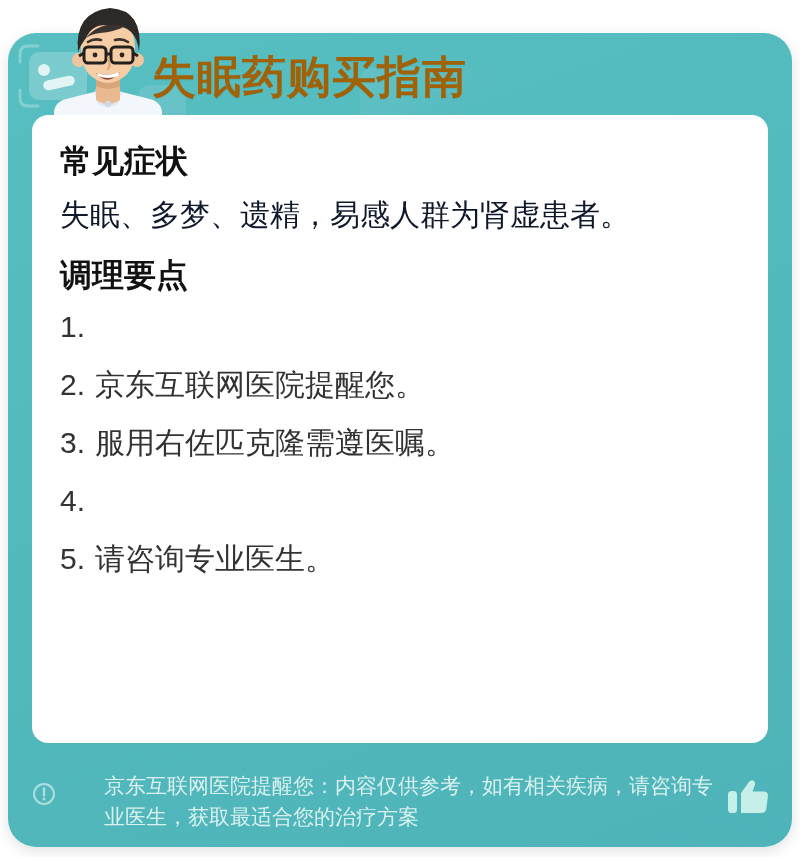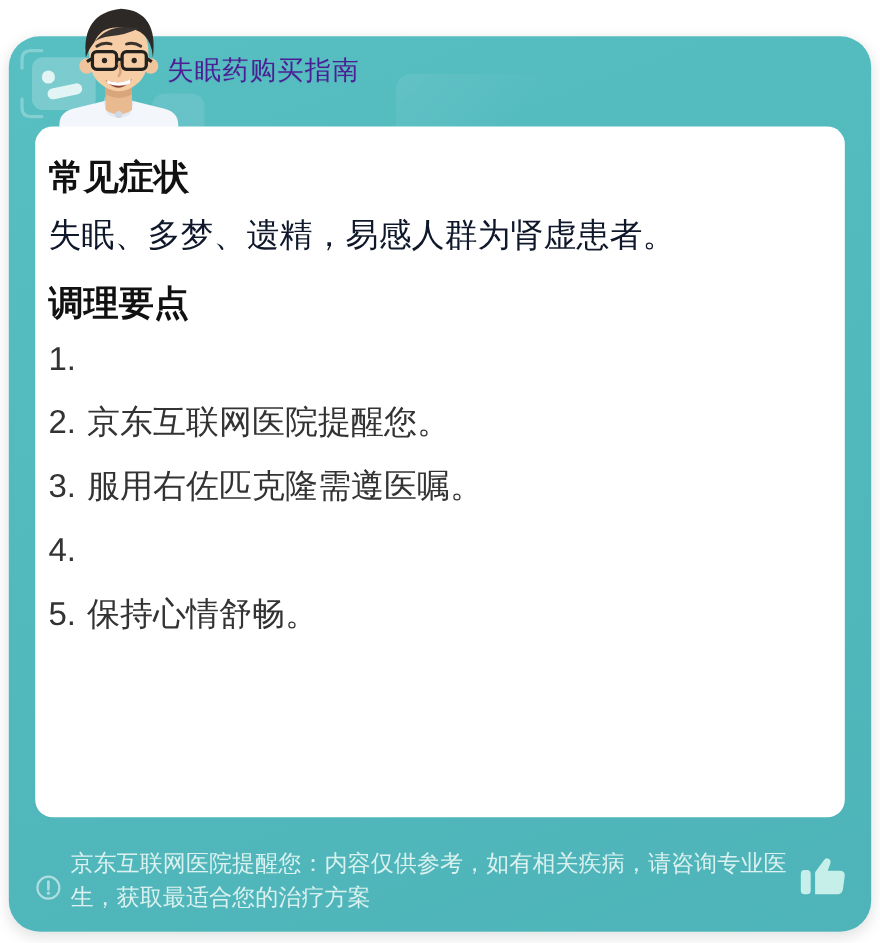--- a/index.html
+++ b/index.html
@@ -20,46 +20,46 @@
   }
   .decor-beam{
     position:absolute;left:352px;top:34px;width:150px;height:88px;
     background:linear-gradient(135deg,rgba(255,255,255,0.08) 0%,rgba(255,255,255,0.0) 65%);
     border-radius:14px;
   }
   .badge{position:absolute;left:16px;top:40px;width:84px;height:72px;}
   .avatar{position:absolute;left:48px;top:0px;width:120px;height:120px;}
   .page-title{
     position:absolute;left:152px;top:48px;
-    font-size:24px;font-weight:400;color:#4c1d95;letter-spacing:1px;
+    font-size:44px;font-weight:700;color:#a16207;letter-spacing:1px;
     text-shadow:0 1px 1px rgba(0,0,0,0.06);
     white-space:nowrap;
   }
   .card{
     position:absolute;left:32px;top:115px;width:736px;height:628px;
     background:#ffffff;border-radius:16px;
-    box-sizing:border-box;padding:22px 24px 0 12px;
+    box-sizing:border-box;padding:22px 24px 0 28px;
   }
   .card h2{
     margin:4px 0 14px 0;
     font-size:32px;line-height:40px;font-weight:700;color:#111111;
   }
   .card p{
     margin:0 0 20px 0;
     font-size:30px;line-height:40px;color:#0f172a;
   }
   .tips-list{margin:12px 0 0 0;padding:0;list-style:none;}
   .tips-list li{
     font-size:30px;line-height:36px;color:#333333;margin:0 0 22px 0;
     display:flex;
   }
   .tips-list .num{flex:0 0 auto;margin-right:10px;color:#333333;}
   .footer{
     position:absolute;left:32px;top:770px;width:700px;
-    display:flex;align-items:center;
+    display:flex;align-items:flex-start;gap:40px;
   }
   .info-icon{flex:0 0 auto;width:24px;height:24px;margin:12px 8px 0 0;}
   .disclaimer{
     width:652px;
     font-size:21px;line-height:31px;color:#d9f1ef;
   }
   .thumb-icon{position:absolute;left:726px;top:778px;width:46px;height:38px;cursor:pointer;}
 </style>
 </head>
 <body>
@@ -134,21 +134,21 @@
     </li>
     <li>
       <span class="num">3.</span>
       <span>服用右佐匹克隆需遵医嘱。</span>
     </li>
     <li>
       <span class="num">4.</span>
     </li>
     <li>
       <span class="num">5.</span>
-      <span>保持心情舒畅。</span>
+      <span>请咨询专业医生。</span>
     </li>
   </ol>
 </div>
 
 <div class="footer">
   <svg class="info-icon" viewBox="0 0 24 24">
     <circle cx="12" cy="12" r="10" fill="none" stroke="rgba(255,255,255,0.55)" stroke-width="2"></circle>
     <path d="M12,6.5 v7" stroke="rgba(255,255,255,0.55)" stroke-width="2.4" stroke-linecap="round"></path>
     <circle cx="12" cy="17" r="1.5" fill="rgba(255,255,255,0.55)"></circle>
   </svg>

